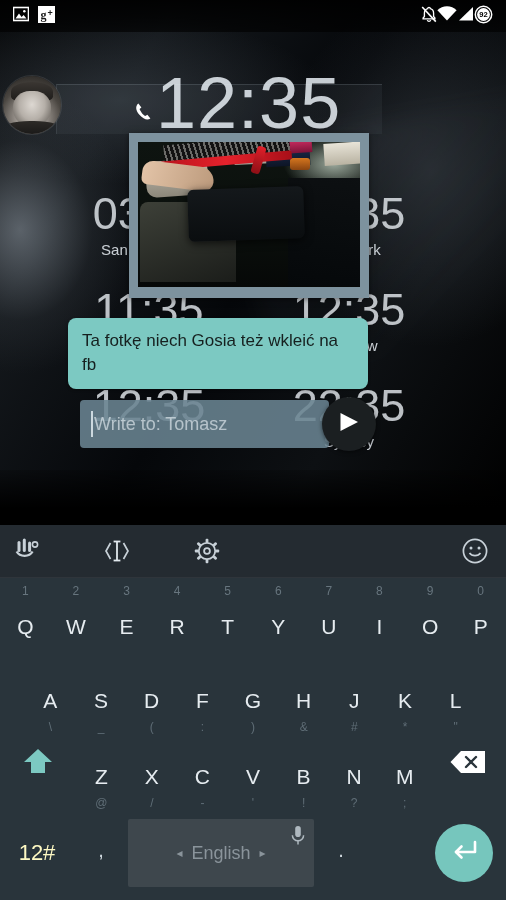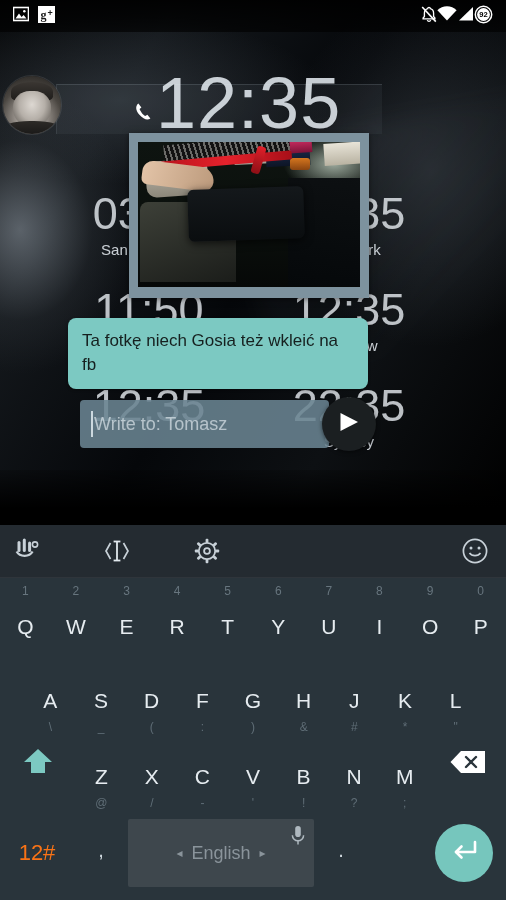--- a/index.html
+++ b/index.html
@@ -247,21 +247,21 @@
   }
   .key-back {
     width:76px; display:flex; align-items:center; justify-content:center;
     padding-bottom:20px;
   }
   #kb-row3 .letters { flex:1; display:flex; }
 
   
   #kb-row4 { display:flex; align-items:center; }
   .k-num {
-    width:74px; text-align:center; font-size:22px; color:#f97316;
+    width:74px; text-align:center; font-size:22px; color:#fef9c3;
   }
   .k-comma { width:54px; text-align:center; font-size:20px; color:#cfd8de; padding-bottom:6px;}
   .k-space {
     width:186px; height:68px; background:#3e474d; border-radius:2px;
     position:relative; display:flex; align-items:center; justify-content:center;
   }
   .k-space .lang { font-size:18px; color:#8a949b; }
   .k-space .arr { font-size:12px; color:#8a949b; padding:0 9px; }
   .k-space .mic { position:absolute; right:8px; top:6px; }
   .k-period { width:54px; text-align:center; font-size:20px; color:#cfd8de; padding-bottom:6px;}
@@ -355,21 +355,21 @@
     <div class="wc-grid">
       <div class="wc-cell c-r0 c-c0">
         <div class="wc-time">03:35</div>
         <div class="wc-city">San Francisco</div>
       </div>
       <div class="wc-cell c-r0 c-c1">
         <div class="wc-time">06:35</div>
         <div class="wc-city">New York</div>
       </div>
       <div class="wc-cell c-r1 c-c0">
-        <div class="wc-time">11:50</div>
+        <div class="wc-time">11:35</div>
         <div class="wc-city">London</div>
       </div>
       <div class="wc-cell c-r1 c-c1">
         <div class="wc-time">12:35</div>
         <div class="wc-city">Wroclaw</div>
       </div>
       <div class="wc-cell c-r2 c-c0">
         <div class="wc-time">12:35</div>
       </div>
       <div class="wc-cell c-r2 c-c1">

